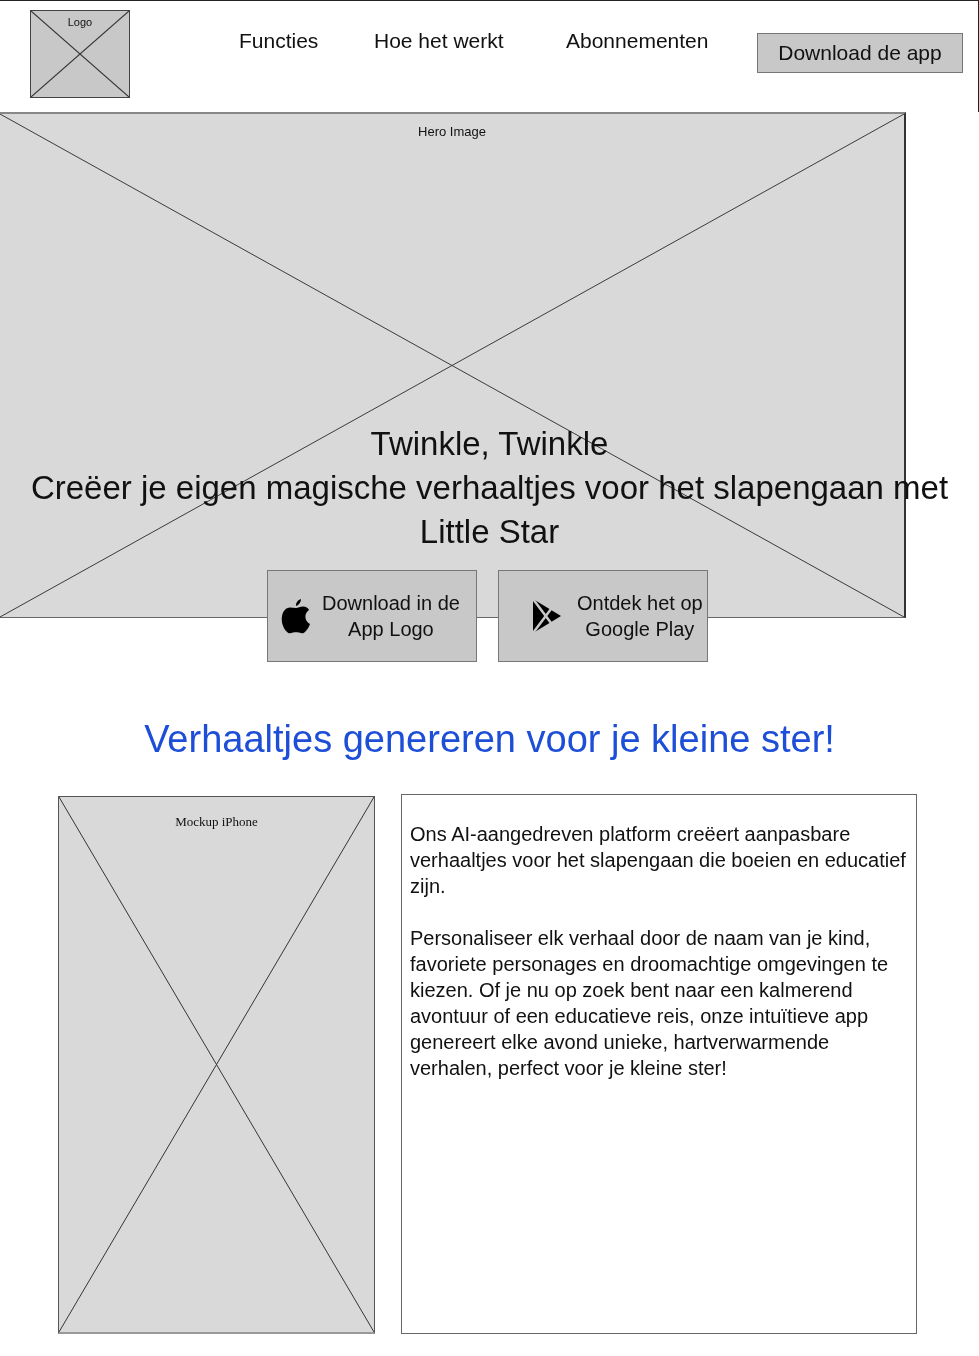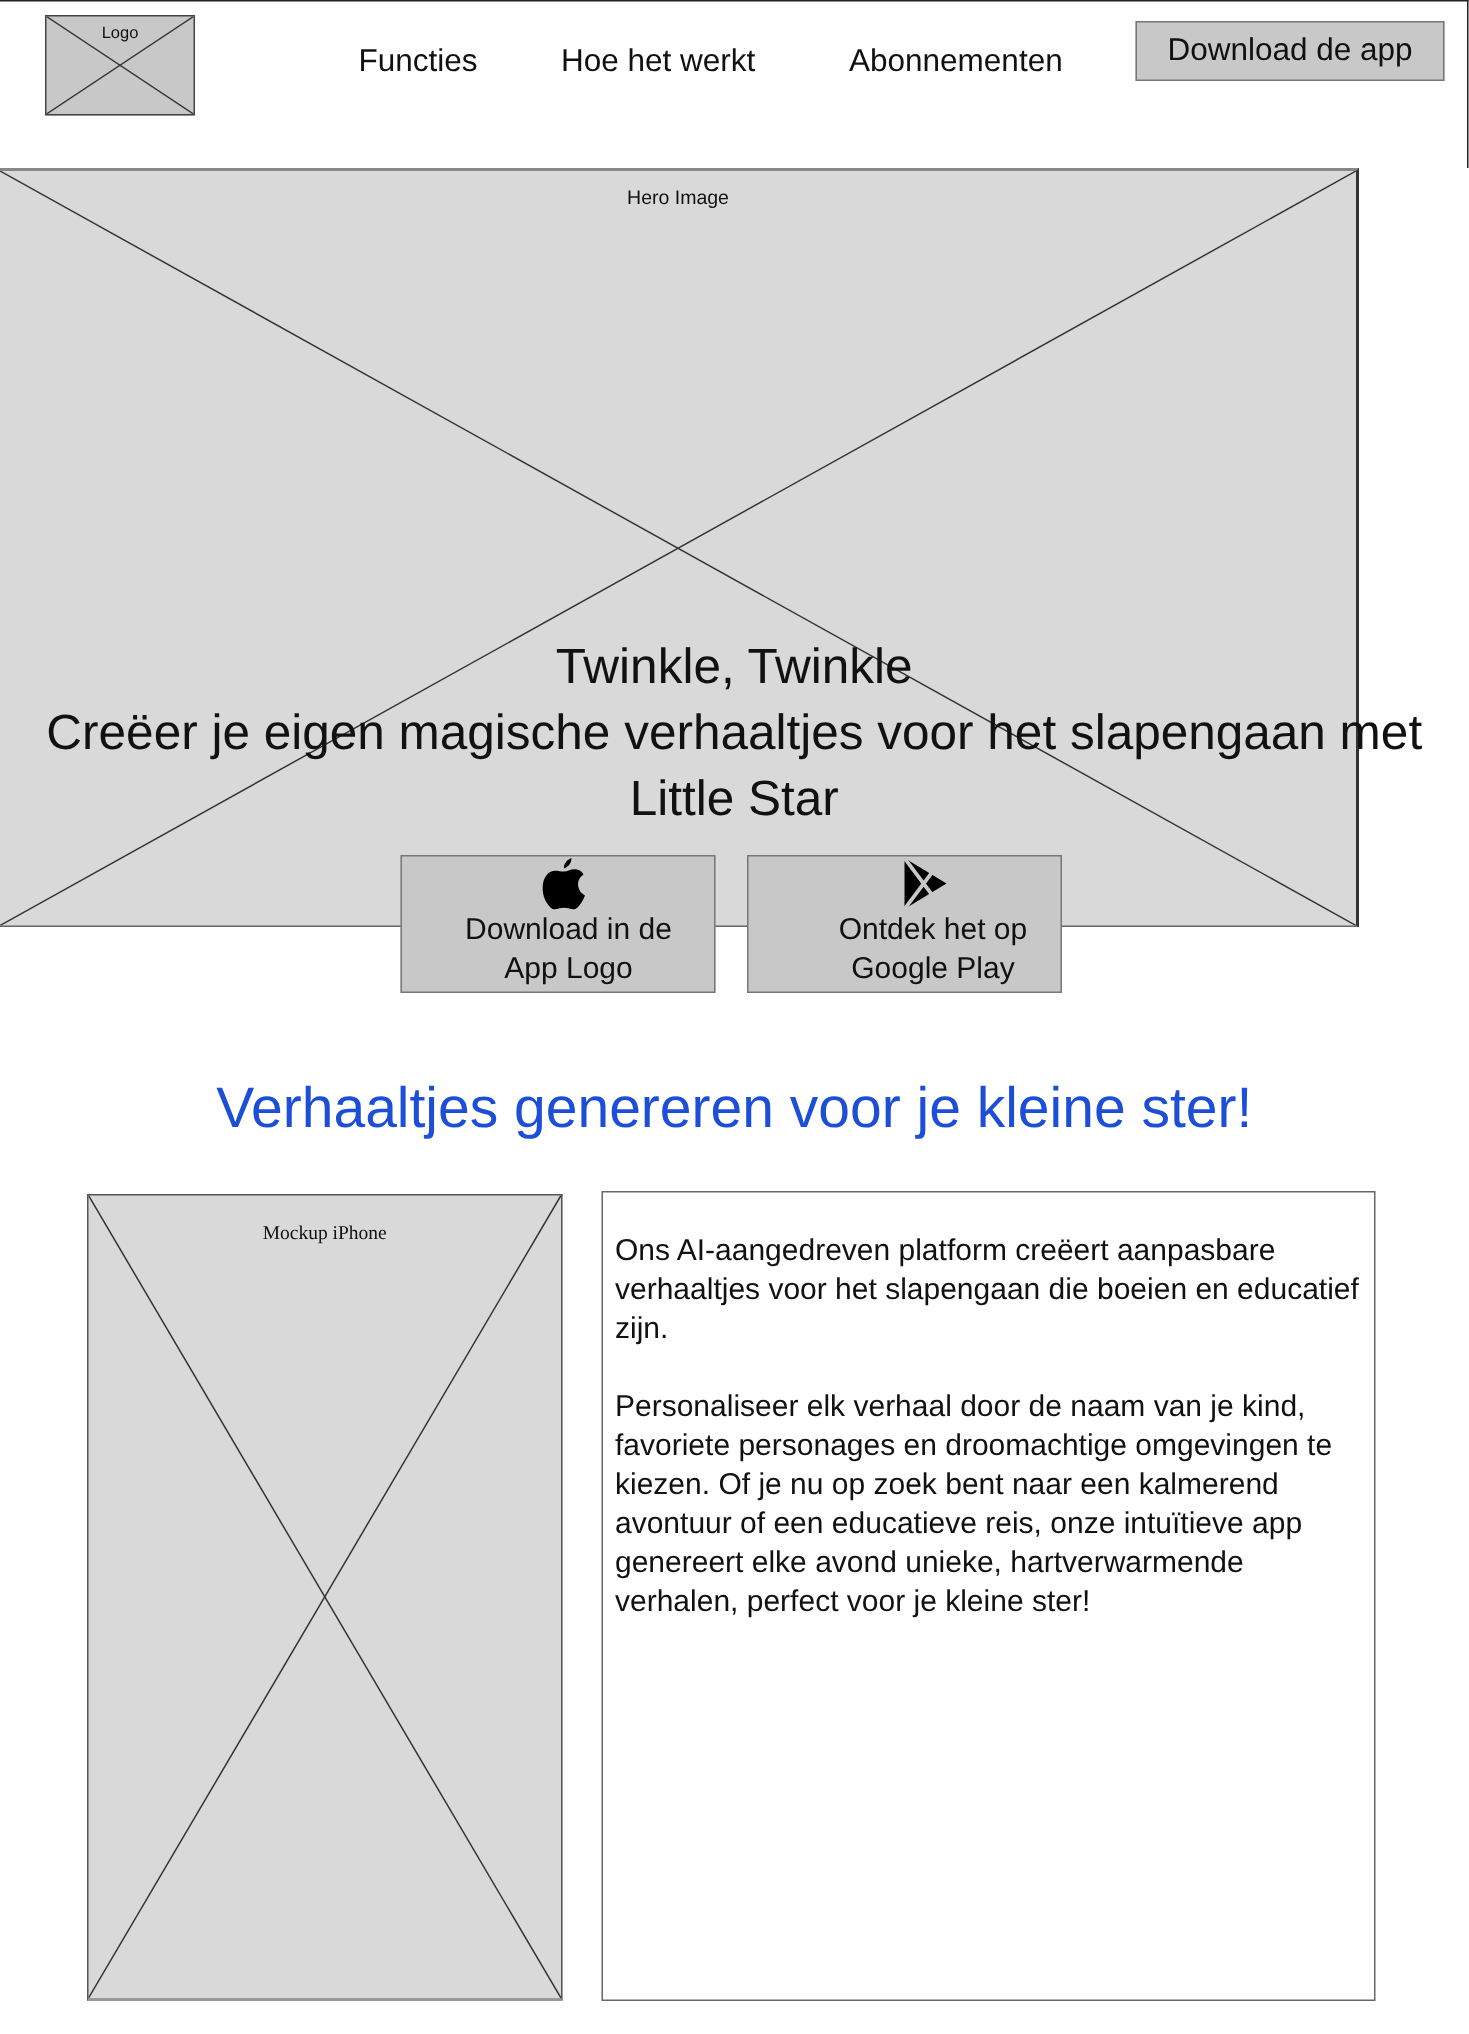--- a/index.html
+++ b/index.html
@@ -6,40 +6,40 @@
     body {
       width: 979px; height: 1356px; position: relative; overflow: hidden;
       background: #ffffff; font-family: "Liberation Sans", sans-serif; color: #000;
     }
     .top-border { position: absolute; left: 0; top: 0; width: 979px; height: 1px; background: #222; }
     .right-border { position: absolute; right: 0; top: 0; width: 1px; height: 112px; background: #222; }
     .placeholder { position: absolute; box-sizing: border-box; }
     .placeholder svg { position: absolute; left: 0; top: 0; width: 100%; height: 100%; }
     .ph-label { position: absolute; left: 0; width: 100%; text-align: center; font-size: 13px; color: #111; }
 
-    .logo { left: 30px; top: 10px; width: 100px; height: 67px; background: #c8c8c8; border: 1px solid #444; }
+    .logo { left: 30px; top: 10px; width: 100px; height: 88px; background: #c8c8c8; border: 1px solid #444; }
     .logo .ph-label { top: 5px; font-size: 11px; }
 
     .nav-link { position: absolute; top: 29px; font-size: 21px; color: #111; cursor: pointer; }
     .btn-download {
-      position: absolute; left: 757px; top: 14px; width: 206px; height: 40px; box-sizing: border-box;
+      position: absolute; left: 757px; top: 33px; width: 206px; height: 40px; box-sizing: border-box;
       background: #c8c8c8; border: 1px solid #777; font-size: 21px; color: #111;
       display: flex; align-items: center; justify-content: center; cursor: pointer;
     }
 
     .hero { left: 0; top: 112px; width: 906px; height: 506px; background: #d9d9d9; border-top: 2px solid #888; border-bottom: 1px solid #666; border-right: 2px solid #333; }
     .hero .ph-label { top: 10px; }
     .hero-text {
       position: absolute; left: 0; top: 422px; width: 979px; text-align: center;
       font-size: 33px; line-height: 44px; color: #111;
     }
     .store-btn {
       position: absolute; top: 570px; height: 92px; box-sizing: border-box;
       background: #c8c8c8; border: 1px solid #777; cursor: pointer;
-      display: flex; align-items: center; flex-direction: column;
+      display: flex; align-items: center;
     }
     .store-btn .icon { width: 40px; display: flex; justify-content: center; align-items: center; }
     .store-btn .lbl { font-size: 20px; line-height: 26px; text-align: center; color: #111; }
     .btn-appstore { left: 267px; width: 210px; padding-left: 8px; }
     .btn-appstore .lbl { margin-left: 6px; }
     .btn-gplay { left: 498px; width: 210px; padding-left: 28px; }
     .btn-gplay .lbl { margin-left: 10px; }
 
     .section-title {
       position: absolute; left: 0; top: 718px; width: 979px; text-align: center;

